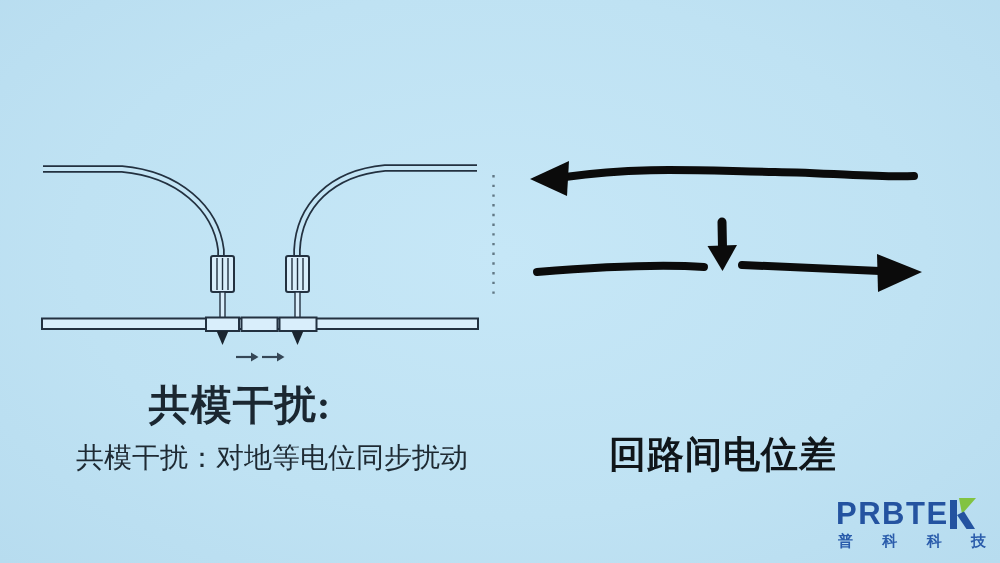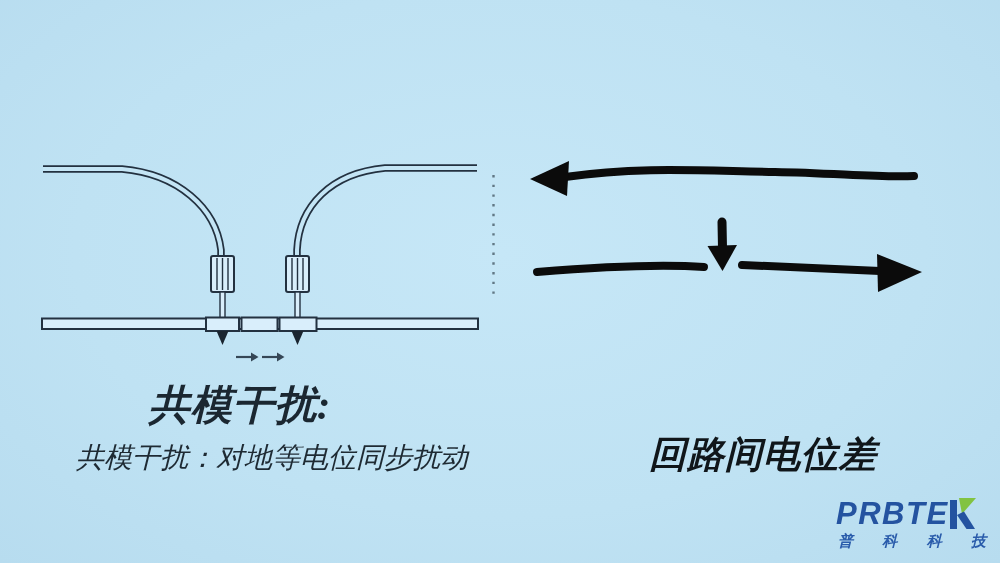--- a/index.html
+++ b/index.html
@@ -2,38 +2,37 @@
 <html><head>
 <meta charset="utf-8">
 <style>
   html,body{margin:0;padding:0;}
   .stage{
     position:relative;
     width:1000px;height:563px;
     overflow:hidden;
     background:radial-gradient(ellipse at 50% 45%, #c6e7f7 0%, #bfe2f3 60%, #b7dcef 100%);
     font-family:"Liberation Serif", serif;
-    font-style:italic;
   }
   .layer{position:absolute;left:0;top:0;width:1000px;height:563px;}
   .txt{position:absolute;text-align:center;line-height:1.05;}
   .lt-title{
     left:40px;top:384px;width:400px;
     font-size:41px;font-weight:700;color:#1b2731;letter-spacing:1px;
   }
   .lt-sub{
     left:22px;top:443px;width:500px;
     font-size:28px;font-weight:400;color:#1e2a33;
   }
   .rt-title{
     left:537px;top:390px;width:400px;
     font-size:41px;font-weight:700;color:#10161a;letter-spacing:1px;
   }
   .rt-sub{
-    left:563px;top:436px;width:400px;
+    left:523px;top:436px;width:400px;
     font-size:37px;font-weight:700;color:#10161a;letter-spacing:1px;text-align:center;
   }
   .logo{
     position:absolute;left:836px;top:498px;width:152px;
     font-family:"Liberation Sans", sans-serif;
   }
   .logo-brand{
     display:flex;align-items:center;
     color:#2453a0;font-weight:800;font-size:31px;letter-spacing:1.5px;
     line-height:1;

